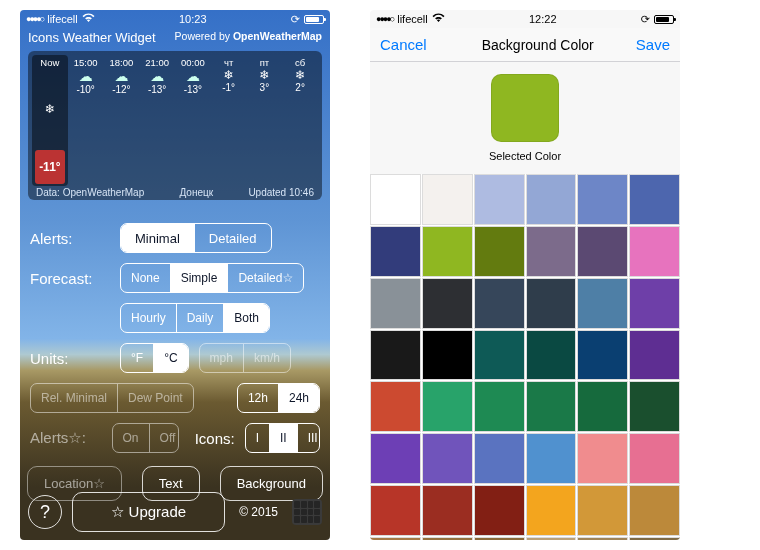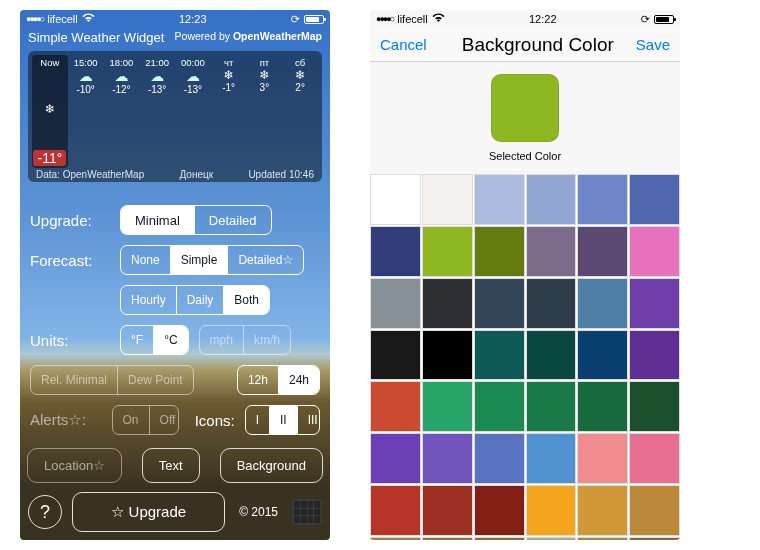--- a/index.html
+++ b/index.html
@@ -28,21 +28,21 @@
   .wx-row { display:flex; }
   .wx-cell { flex:1; text-align:center; font-size: 9.5px; display:flex; flex-direction:column; align-items:center; gap:1px; padding:2px 0; }
   .wx-cell.now { background: rgba(0,0,0,.45); border-radius:4px;gap:35px; }
   .wx-time { font-size: 9.5px; }
   .wx-icon { width:16px; height:16px; background: rgba(255,255,255,.85); border-radius:50%; }
   .wx-icon.flake::before { content:"❄"; color:#fff; font-size:12px; display:block; background:none; }
   .wx-icon.flake { background:none; width:auto; height:auto; line-height:1; }
   .wx-icon.cloud::before { content:"☁"; color:#cfe; font-size:14px; display:block; }
   .wx-icon.cloud { background:none; width:auto; height:auto; line-height:1; }
   .wx-temp { font-size: 10px; }
-  .wx-cell.now .wx-temp { background:#b33; border-radius:3px; padding:0 4px; font-size:14px; }
+  .wx-cell.now .wx-temp { background:#b33; border-radius:3px; padding:10px 4px; font-size:12px;font-weight:bold; }
   .wx-bot { display:flex; justify-content: center; font-size:10px; color:#d6e4f5; padding: 1px 4px 0; }
   .wx-bot .mid { flex:1; text-align:center; }
 
   
   .settings { padding: 14px 10px 0; color:#fff; }
   .set-row { display:flex; align-items:center; gap:10px; min-height: 40px; }
   .set-label { width: 80px; font-size: 15px; }
   .dim { opacity: .55; }
 
   .seg { display:inline-flex; border:1.5px solid #fff; border-radius:7px; overflow:hidden; height:30px; }
@@ -61,21 +61,21 @@
   .help-btn { width:34px; height:34px; border-radius:50%; border:1.5px solid rgba(255,255,255,.85); display:flex; align-items:center; justify-content:center; color:#fff; font-size:18px; cursor:pointer; }
   .upgrade-btn { flex:1; height:40px; border:1.5px solid rgba(255,255,255,.85); border-radius:10px; display:flex; align-items:center; justify-content:center; gap:6px; color:#fff; font-size:15px; cursor:pointer; }
   .copyright { font-size:12px; color:#fff; padding:0 4px; }
   .kb-icon { width:30px; height:26px; background:#3a3a3a; border-radius:4px; display:grid; grid-template:repeat(3,1fr)/repeat(4,1fr); gap:1px; padding:2px; }
   .kb-icon i { background:#252525; border-radius:1px; display:block; }
 
   
   .phone-right { background:#f7f7f7; }
   .nav-bar { height:34px; display:flex; align-items:center; justify-content:space-between; padding:0 10px; border-bottom:1px solid #d2d2d6; background:#f9f9f9; }
   .nav-btn { color:#007aff; font-size:15px; cursor:pointer; }
-  .nav-title { font-size:19px; font-weight:500; color:#000;margin-left:13px; }
+  .nav-title { font-size:14px; font-weight:500; color:#000;margin-left:13px; }
 
   .sel-wrap { text-align:center; padding:12px 0 12px; }
   .sel-swatch { width:68px; height:68px; border-radius:10px; display:inline-block; border:1px solid rgba(0,0,0,.08); }
   .sel-lbl { font-size:11px; color:#000; margin-top:4px; }
 
   .grid { display:grid; grid-template-columns: repeat(6, 1fr); gap:1px; background:#fff; padding:0; }
   .sw { aspect-ratio:1; border:1px solid #dcdcdc; cursor:pointer; }
 
 </style>
 </head>
@@ -85,29 +85,29 @@
   <div class="status-bar light">
     <div class="sb-left">
       <span class="sb-dots">●●●●○</span>
       <span>lifecell</span>
       <span class="sb-wifi">
         <svg width="13" height="10" viewBox="0 0 13 10">
             <path d="M6.5 9 4.8 7.1c1-.9 2.4-.9 3.4 0Zm-3.4-3.7c1.9-1.8 4.9-1.8 6.8 0l-1.2 1.3c-1.2-1.1-3.2-1.1-4.4 0ZM.5 2.9C4 -.4 9 -.4 12.5 2.9l-1.2 1.3C8.5.9 4.5.9 1.7 4.2Z" fill="#fff"></path>
           </svg>
       </span>
     </div>
-    <span>12:23</span>
+    <span>10:23</span>
     <div class="sb-right">
       <span>⟳</span>
       <span class="sb-batt"></span>
     </div>
   </div>
 
   <div class="app-title-row">
-    <span>Simple Weather Widget</span>
+    <span>Icons Weather Widget</span>
     <span class="pow">
       <span>Powered by </span><b>OpenWeatherMap</b>
     </span>
   </div>
 
   <div class="wx-widget">
     <div class="wx-row" id="wx-row">
         <div class="wx-cell now">
           <span class="wx-time">Now</span>
           <span class="wx-icon flake"></span>
@@ -151,21 +151,21 @@
       </div>
     <div class="wx-bot">
       <span>Data: OpenWeatherMap</span>
       <span class="mid">Донецк</span>
       <span>Updated 10:46</span>
     </div>
   </div>
 
   <div class="settings">
     <div class="set-row">
-      <span class="set-label">Upgrade:</span>
+      <span class="set-label">Alerts:</span>
       <span class="seg" id="seg-current">
           <span class="on">Minimal</span>
           <span>Detailed</span>
         </span>
     </div>
     <div class="set-row">
       <span class="set-label">Forecast:</span>
       <span class="seg small" id="seg-forecast">
           <span>None</span>
           <span class="on">Simple</span>

